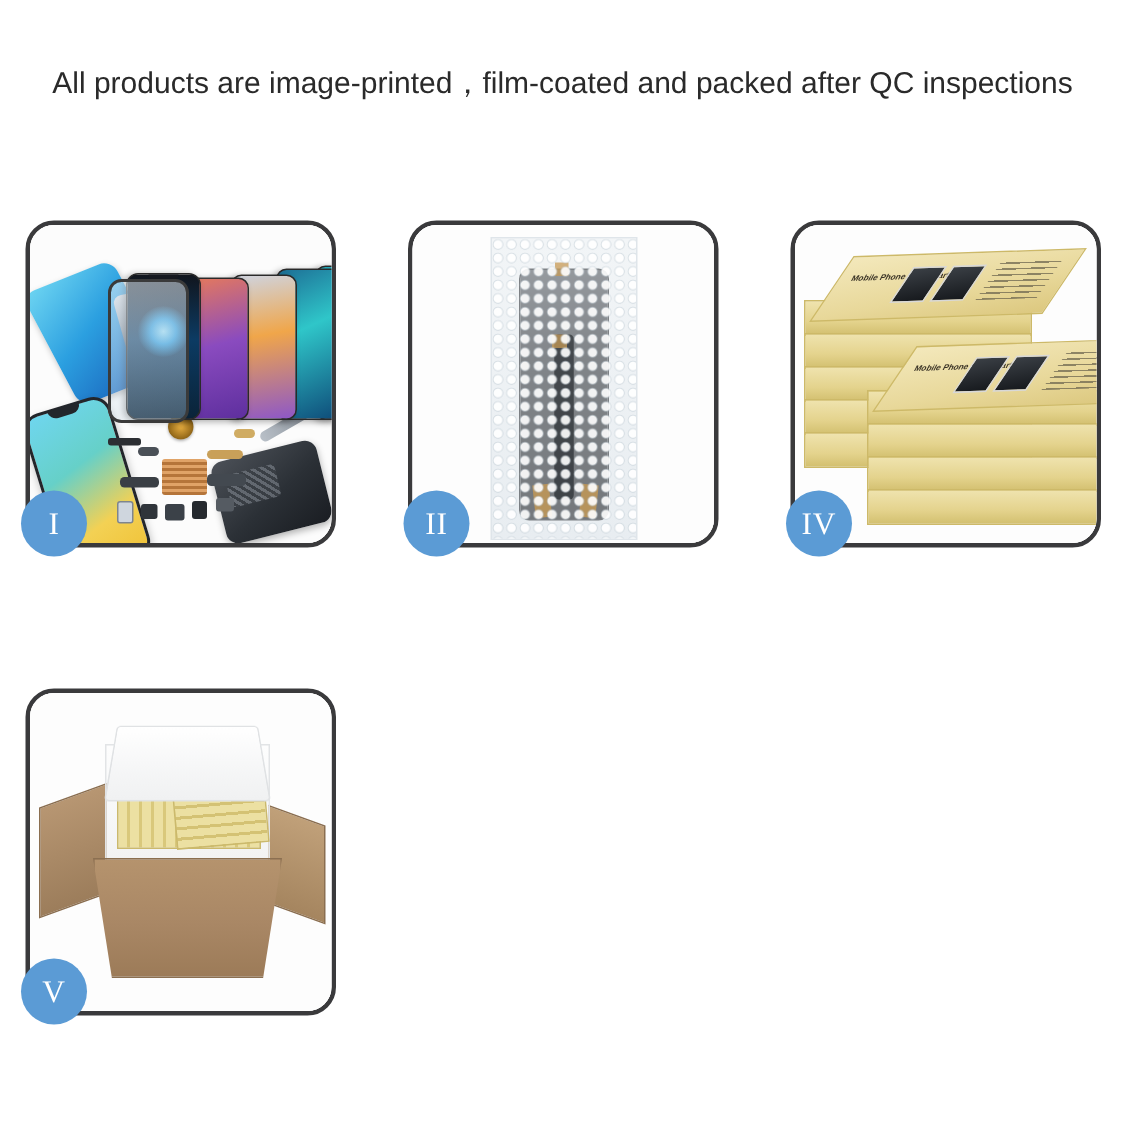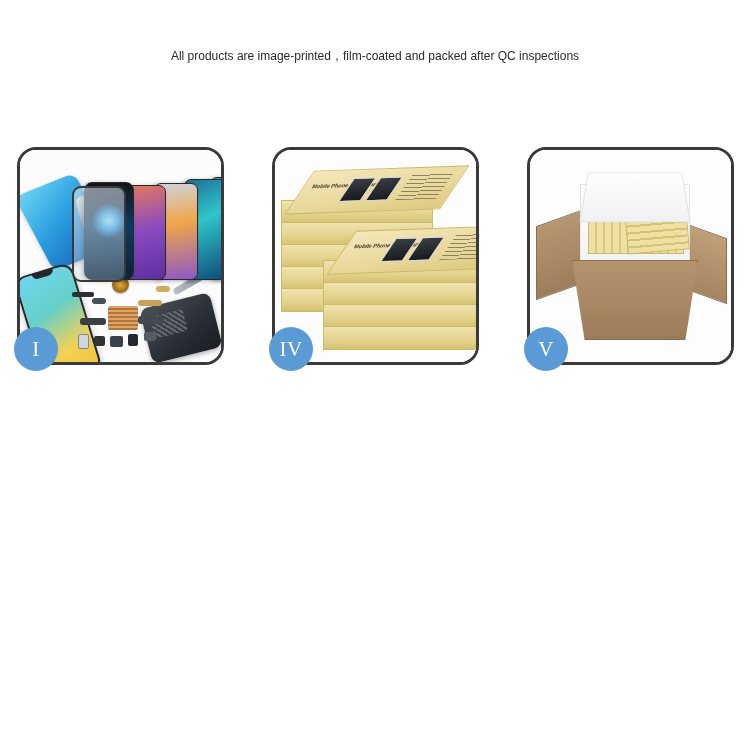--- a/index.html
+++ b/index.html
@@ -27,21 +27,21 @@
     font-family: "Liberation Sans", sans-serif;
     font-size: 33px;
     font-weight: bold;
     letter-spacing: 1.2px;
     color: #141414;
     line-height: 40px;
     white-space: nowrap;
   }
   .sub-title {
     font-family: "Liberation Sans", sans-serif;
-    font-size: 12px;
+    font-size: 20px;
     font-weight: normal;
     color: #2a2a2a;
     line-height: 20px;
     margin-top: 10px;
     white-space: nowrap;
   }
 
   
   .grid {
     position: absolute;
@@ -379,20 +379,36 @@
           <div class="pt c4"></div>
           <div class="pt c5"></div>
           <div class="pt c6"></div>
           <div class="pt c7"></div>
         </div>
       </div>
     </div>
     <div class="badge">I</div>
   </div>
 
+  <div class="panel p2">
+    <div class="panel-inner">
+      <div class="scene">
+        <div class="bagwrap">
+          <div class="screeninside"></div>
+          <div class="flexstrip"></div>
+          <div class="tab-a"></div>
+          <div class="tab-b"></div>
+          <div class="tab-c"></div>
+          <div class="tab-d"></div>
+          <div class="bubbles"></div>
+        </div>
+      </div>
+    </div>
+    <div class="badge">II</div>
+  </div>
 
 
   <div class="panel p4">
     <div class="panel-inner">
       <div class="scene">
         <div class="stackwrap">
           <div class="sbox sb1"></div>
           <div class="sbox sb2"></div>
           <div class="sbox sb3"></div>
           <div class="sbox sb4"></div>

